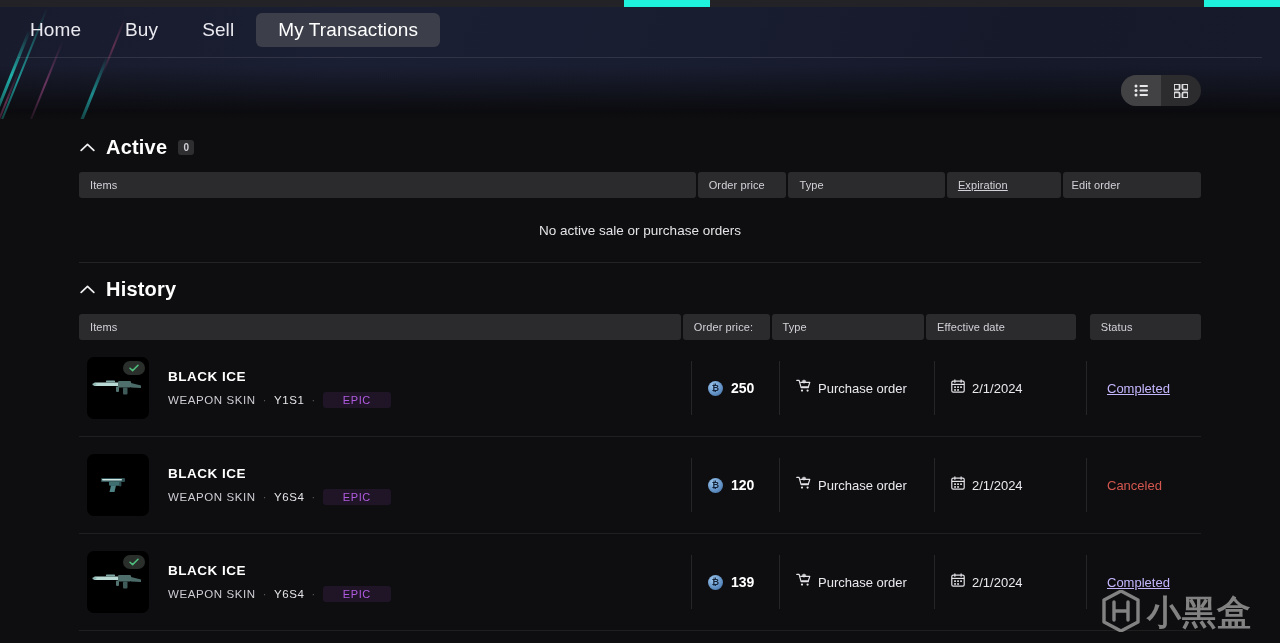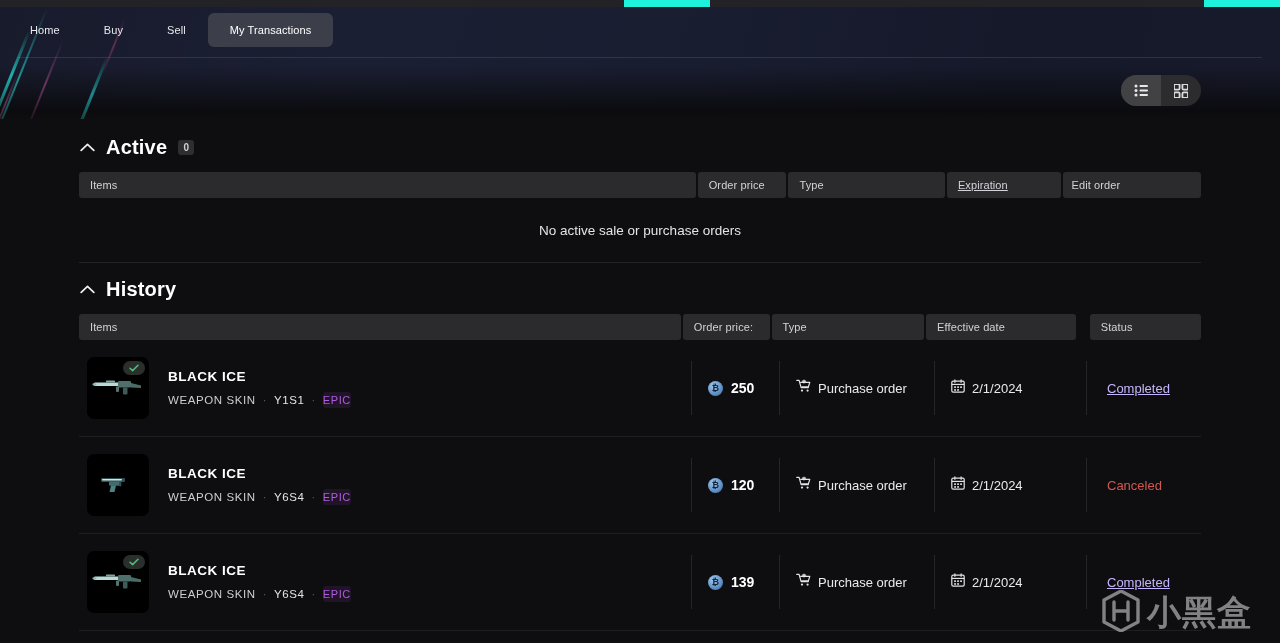--- a/index.html
+++ b/index.html
@@ -45,21 +45,21 @@
     background: rgba(255,255,255,.10);
   }
 
   
   .nav {
     position: absolute; top: 7px; left: 0; width: 1280px; height: 45px;
     display: flex; align-items: center; padding-left: 8px; z-index: 30;
   }
   .nav-item {
     height: 34px; padding: 0 22px; display: flex; align-items: center;
-    color: #e9e9ef; font-size: 11px; border-radius: 6px; cursor: pointer;
+    color: #e9e9ef; font-size: 19px; border-radius: 6px; cursor: pointer;
     letter-spacing: .1px;
   }
   .nav-item.active { background: #3c3f4a; color: #ffffff; }
 
   
   .content { position: absolute; top: 60px; left: 0; width: 1280px; height: 583px; }
 
   .view-toggle {
     position: absolute; right: 79px; top: 15px;
     width: 80px; height: 31px; border-radius: 16px;
@@ -124,21 +124,21 @@
   }
   .item-meta {
     margin-top: 8px; display: flex; align-items: center; gap: 7px;
     font-size: 11.5px; letter-spacing: .6px;
   }
   .meta-main { color: #cdcdd3; }
   .meta-dot { color: #5b5b62; font-size: 11px; }
   .meta-season { color: #e3e3e8; }
   .rarity {
     color: #b15be0; background: rgba(150,70,200,.13); border-radius: 3px;
-    padding: 2px 0; font-size: 11px; letter-spacing: .6px;
+    padding: 2px 20px; font-size: 11px; letter-spacing: .6px;
   }
 
   .cell { height: 54px; display: flex; align-items: center; padding-left: 16px;
           border-left: 1px solid rgba(255,255,255,.10); }
   .cell-price { width: 88px; }
   .cell-type  { width: 155px; }
   .cell-date  { width: 152px; }
   .cell-status{ width: 115px; }
 
   .price-wrap { display: flex; align-items: center; gap: 8px; }

